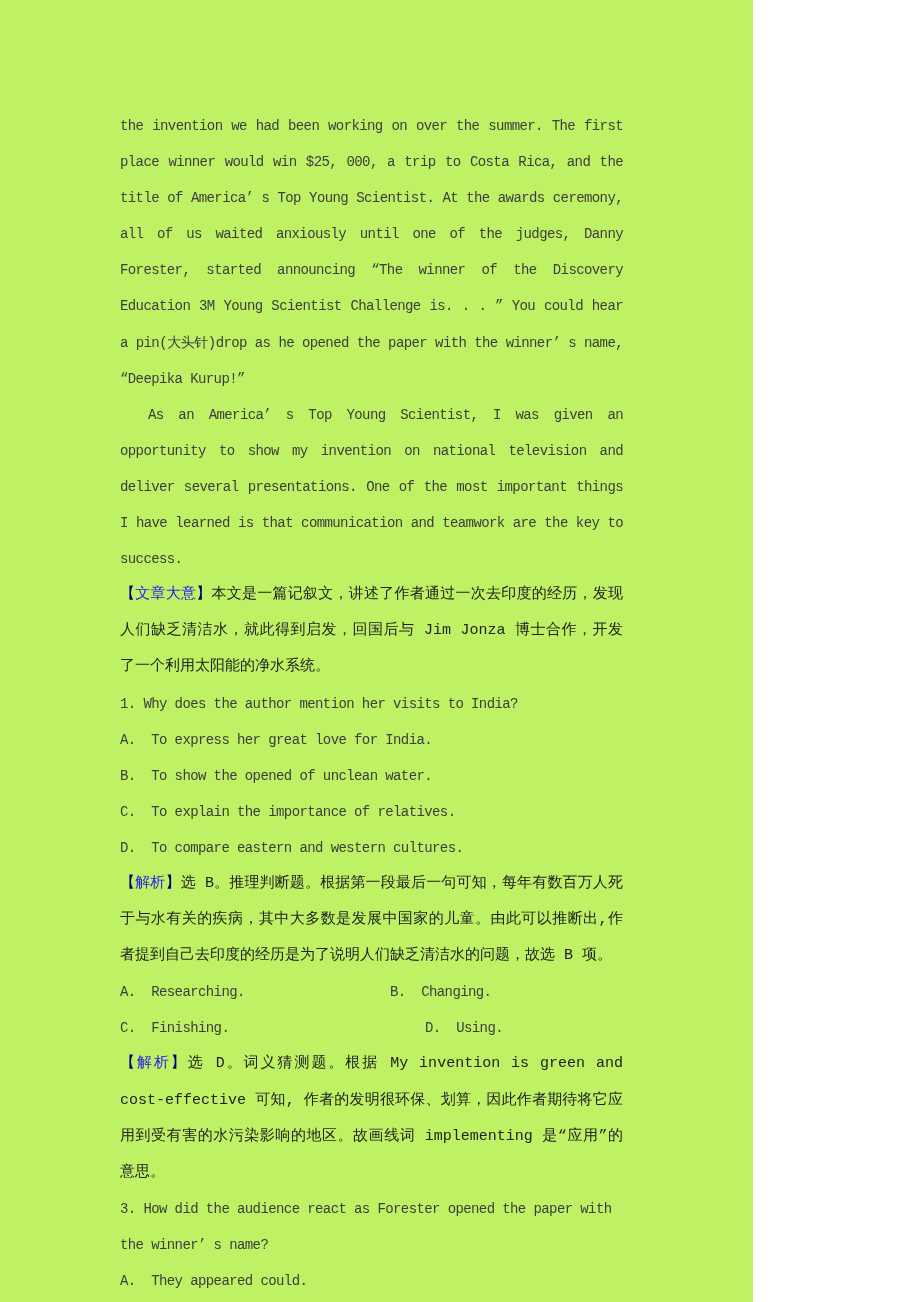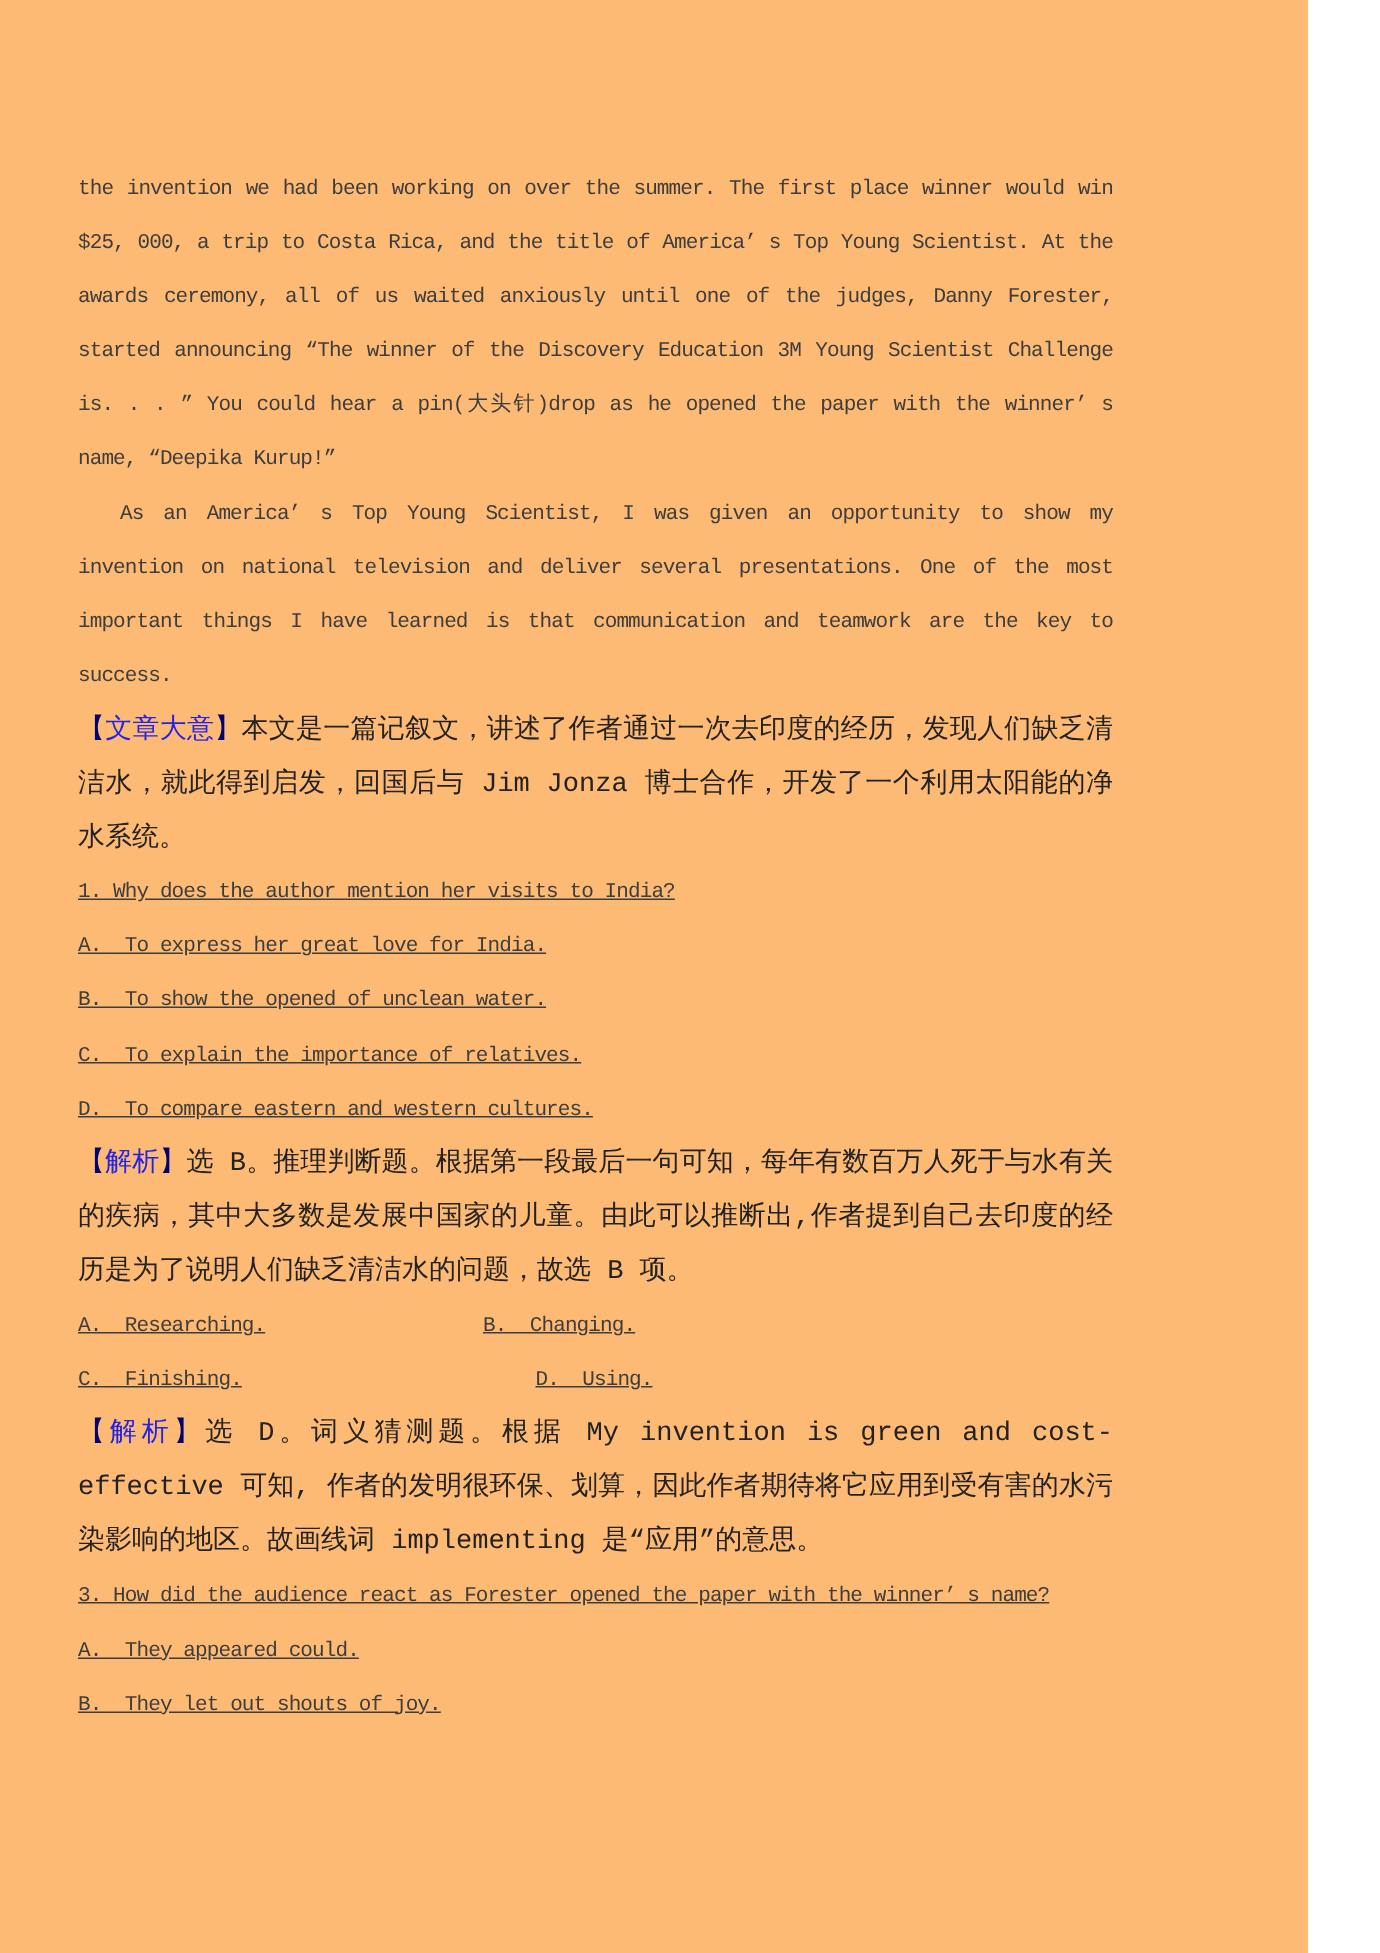--- a/index.html
+++ b/index.html
@@ -7,41 +7,41 @@
     padding: 0;
     background: #ffffff;
   }
   body {
     width: 920px;
     height: 1302px;
     overflow: hidden;
   }
   .page {
     box-sizing: border-box;
-    width: 872px;
+    width: 753px;
     height: 1302px;
-    padding: 108px 130px 0 52px;
-    background: #fdba74;
+    padding: 108px 130px 0 120px;
+    background: #bef264;
   }
   .ln {
     margin: 0;
     font-family: "Liberation Mono", "DejaVu Sans Mono", monospace;
     font-size: 14px;
     line-height: 36.1px;
     letter-spacing: -0.6px;
     color: #3d3d3d;
   }
   .zh {
-    font-size: 18px;
+    font-size: 15px;
     letter-spacing: 0;
     color: #222222;
   }
   .just { text-align: justify; }
   .indent { text-indent: 28px; }
-  .pre { white-space: pre-wrap; text-decoration: underline; }
+  .pre { white-space: pre-wrap; }
   .bracket { color: #000070; }
   .blue { color: #2323e8; }
   .opt-row { display: flex; align-items: center; }
   .opt-w1 { display: inline-block; width: 270px; }
   .opt-w2 { display: inline-block; width: 305px; }
 </style>
 </head>
 <body>
 
 <div class="page">

